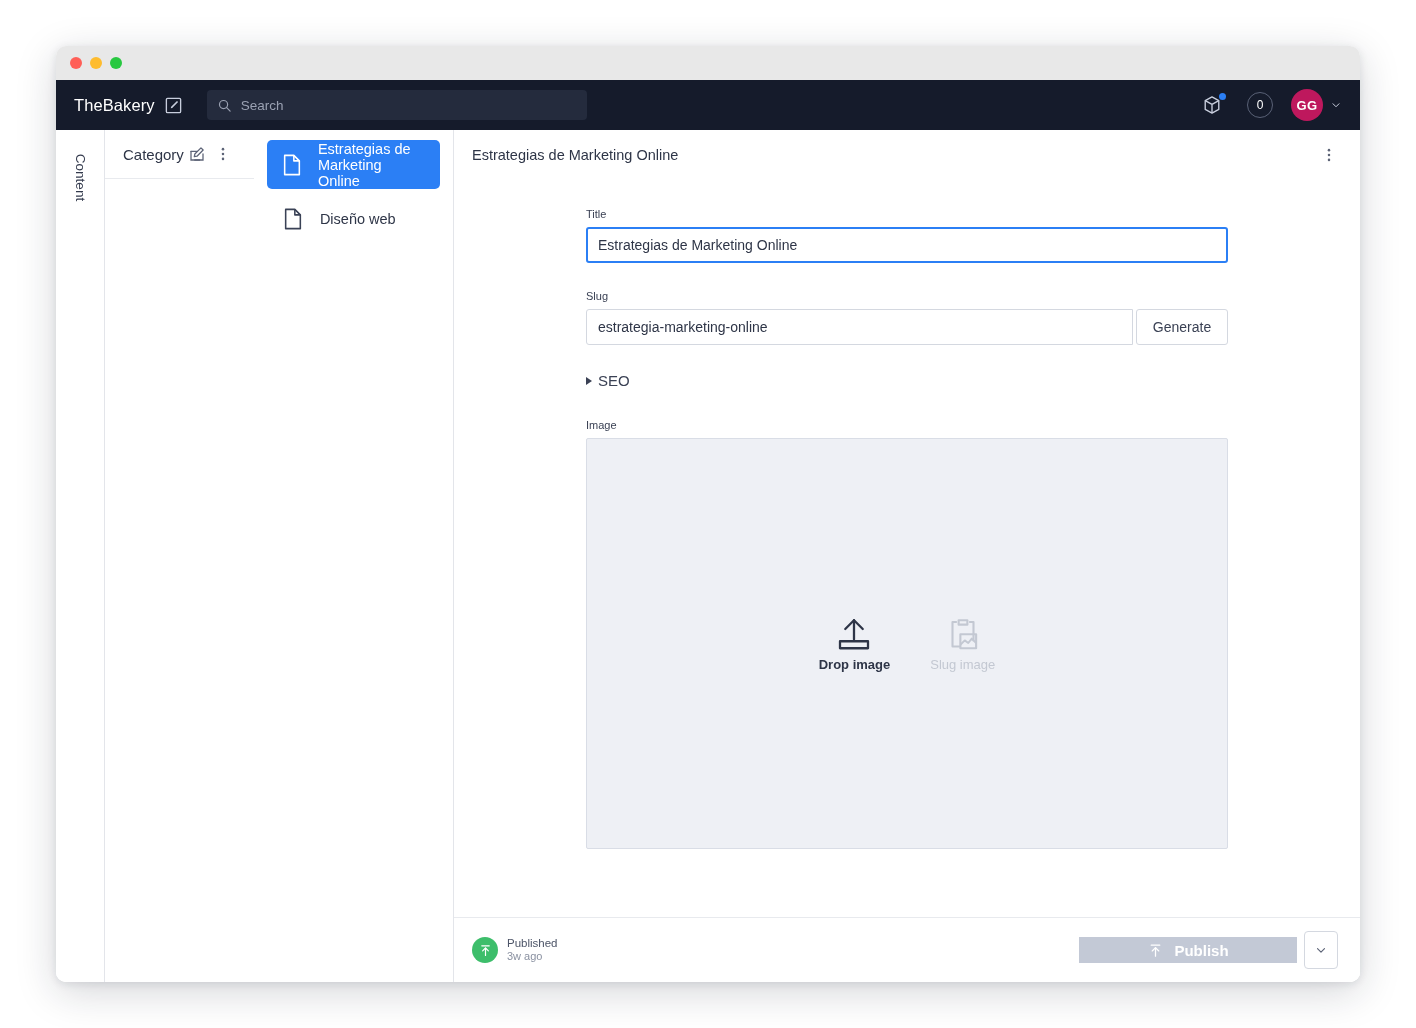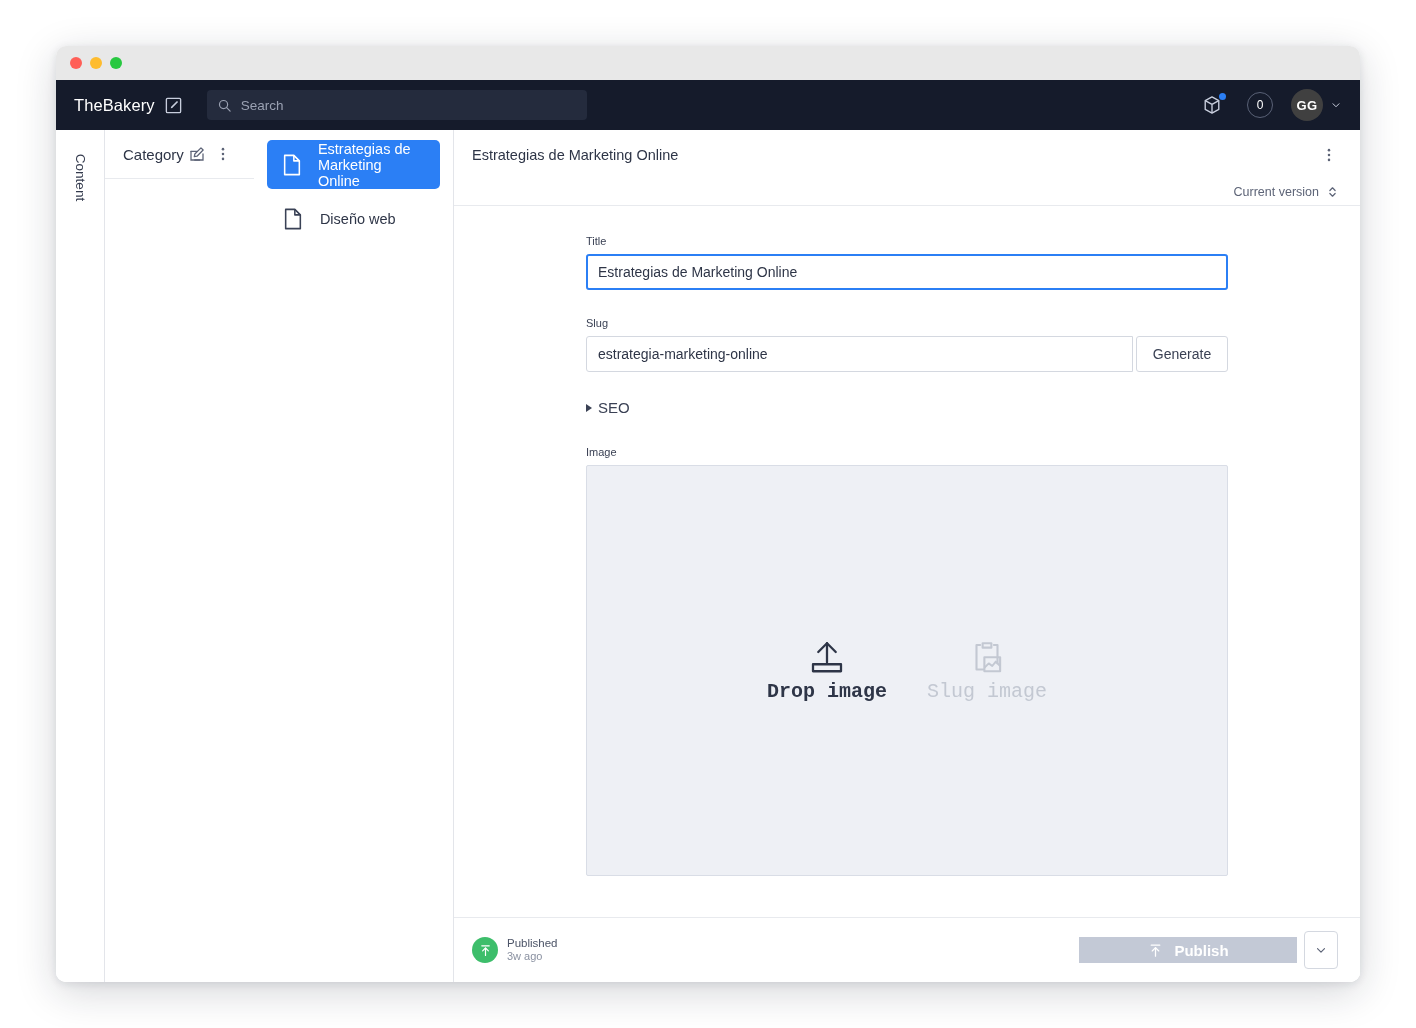--- a/index.html
+++ b/index.html
@@ -85,21 +85,21 @@
     border: 1.6px solid #5a6persistent;
     border: 1.6px solid #5a6277;
     color: #ffffff;
     font-size: 12px;
     display: flex; align-items: center; justify-content: center;
     margin-right: 18px;
     cursor: pointer;
   }
   .avatar {
     width: 32px; height: 32px; border-radius: 50%;
-    background: #404040;
+    background: #be185d;
     color: #ffffff;
     font-size: 13px; font-weight: bold;
     display: flex; align-items: center; justify-content: center;
     letter-spacing: .3px;
     cursor: pointer;
   }
   .avatar-caret { margin-left: 7px; cursor: pointer; display:flex; align-items:center; }
 
   
   .body-row { flex: 1 1 auto; display: flex; min-height: 0; background: #fff; }
@@ -237,21 +237,21 @@
     background: #eef0f5;
     border: 1px solid #d9dde6;
     border-radius: 2px;
     display: flex;
     align-items: center;
     justify-content: center;
     gap: 40px;
     cursor: pointer;
   }
   .drop-opt { display: flex; flex-direction: column; align-items: center; cursor: pointer; }
-  .drop-opt .lbl { margin-top: 0; font-size: 20px; font-weight: bold; color: #2e3547; font-family: Liberation Mono, monospace; }
+  .drop-opt .lbl { margin-top: 0; font-size: 13px; font-weight: bold; color: #2e3547; }
   .drop-opt.disabled .lbl { color: #c3c8d2; font-weight: normal; }
 
   
   .footer {
     height: 65px;
     border-top: 1px solid #e8eaee;
     display: flex; align-items: center;
     padding: 0 22px 0 18px;
     flex: 0 0 auto;
     background: #fff;
@@ -393,31 +393,20 @@
         <div class="main-title">Estrategias de Marketing Online</div>
         <div class="icon-btn">
           <svg width="18" height="18" viewBox="0 0 24 24">
             <circle cx="12" cy="5.5" r="1.7" fill="#5d6477"></circle>
             <circle cx="12" cy="12" r="1.7" fill="#5d6477"></circle>
             <circle cx="12" cy="18.5" r="1.7" fill="#5d6477"></circle>
           </svg>
         </div>
       </div>
 
-      <div class="version-row">
-        <div class="version-sel">
-          <span>Current version</span>
-          <span class="chev">
-            <svg width="11" height="14" viewBox="0 0 12 16" fill="none">
-              <path d="M3 6.3L6 3.2l3 3.1" stroke="#5d6477" stroke-width="1.4" stroke-linecap="round" stroke-linejoin="round"></path>
-              <path d="M3 9.7l3 3.1 3-3.1" stroke="#5d6477" stroke-width="1.4" stroke-linecap="round" stroke-linejoin="round"></path>
-            </svg>
-          </span>
-        </div>
-      </div>
 
       <div class="form-scroll">
         <div class="form-inner">
 
           <div class="field">
             <div class="field-label">Title</div>
             <div class="text-input focused">Estrategias de Marketing Online</div>
           </div>
 
           <div class="field">

